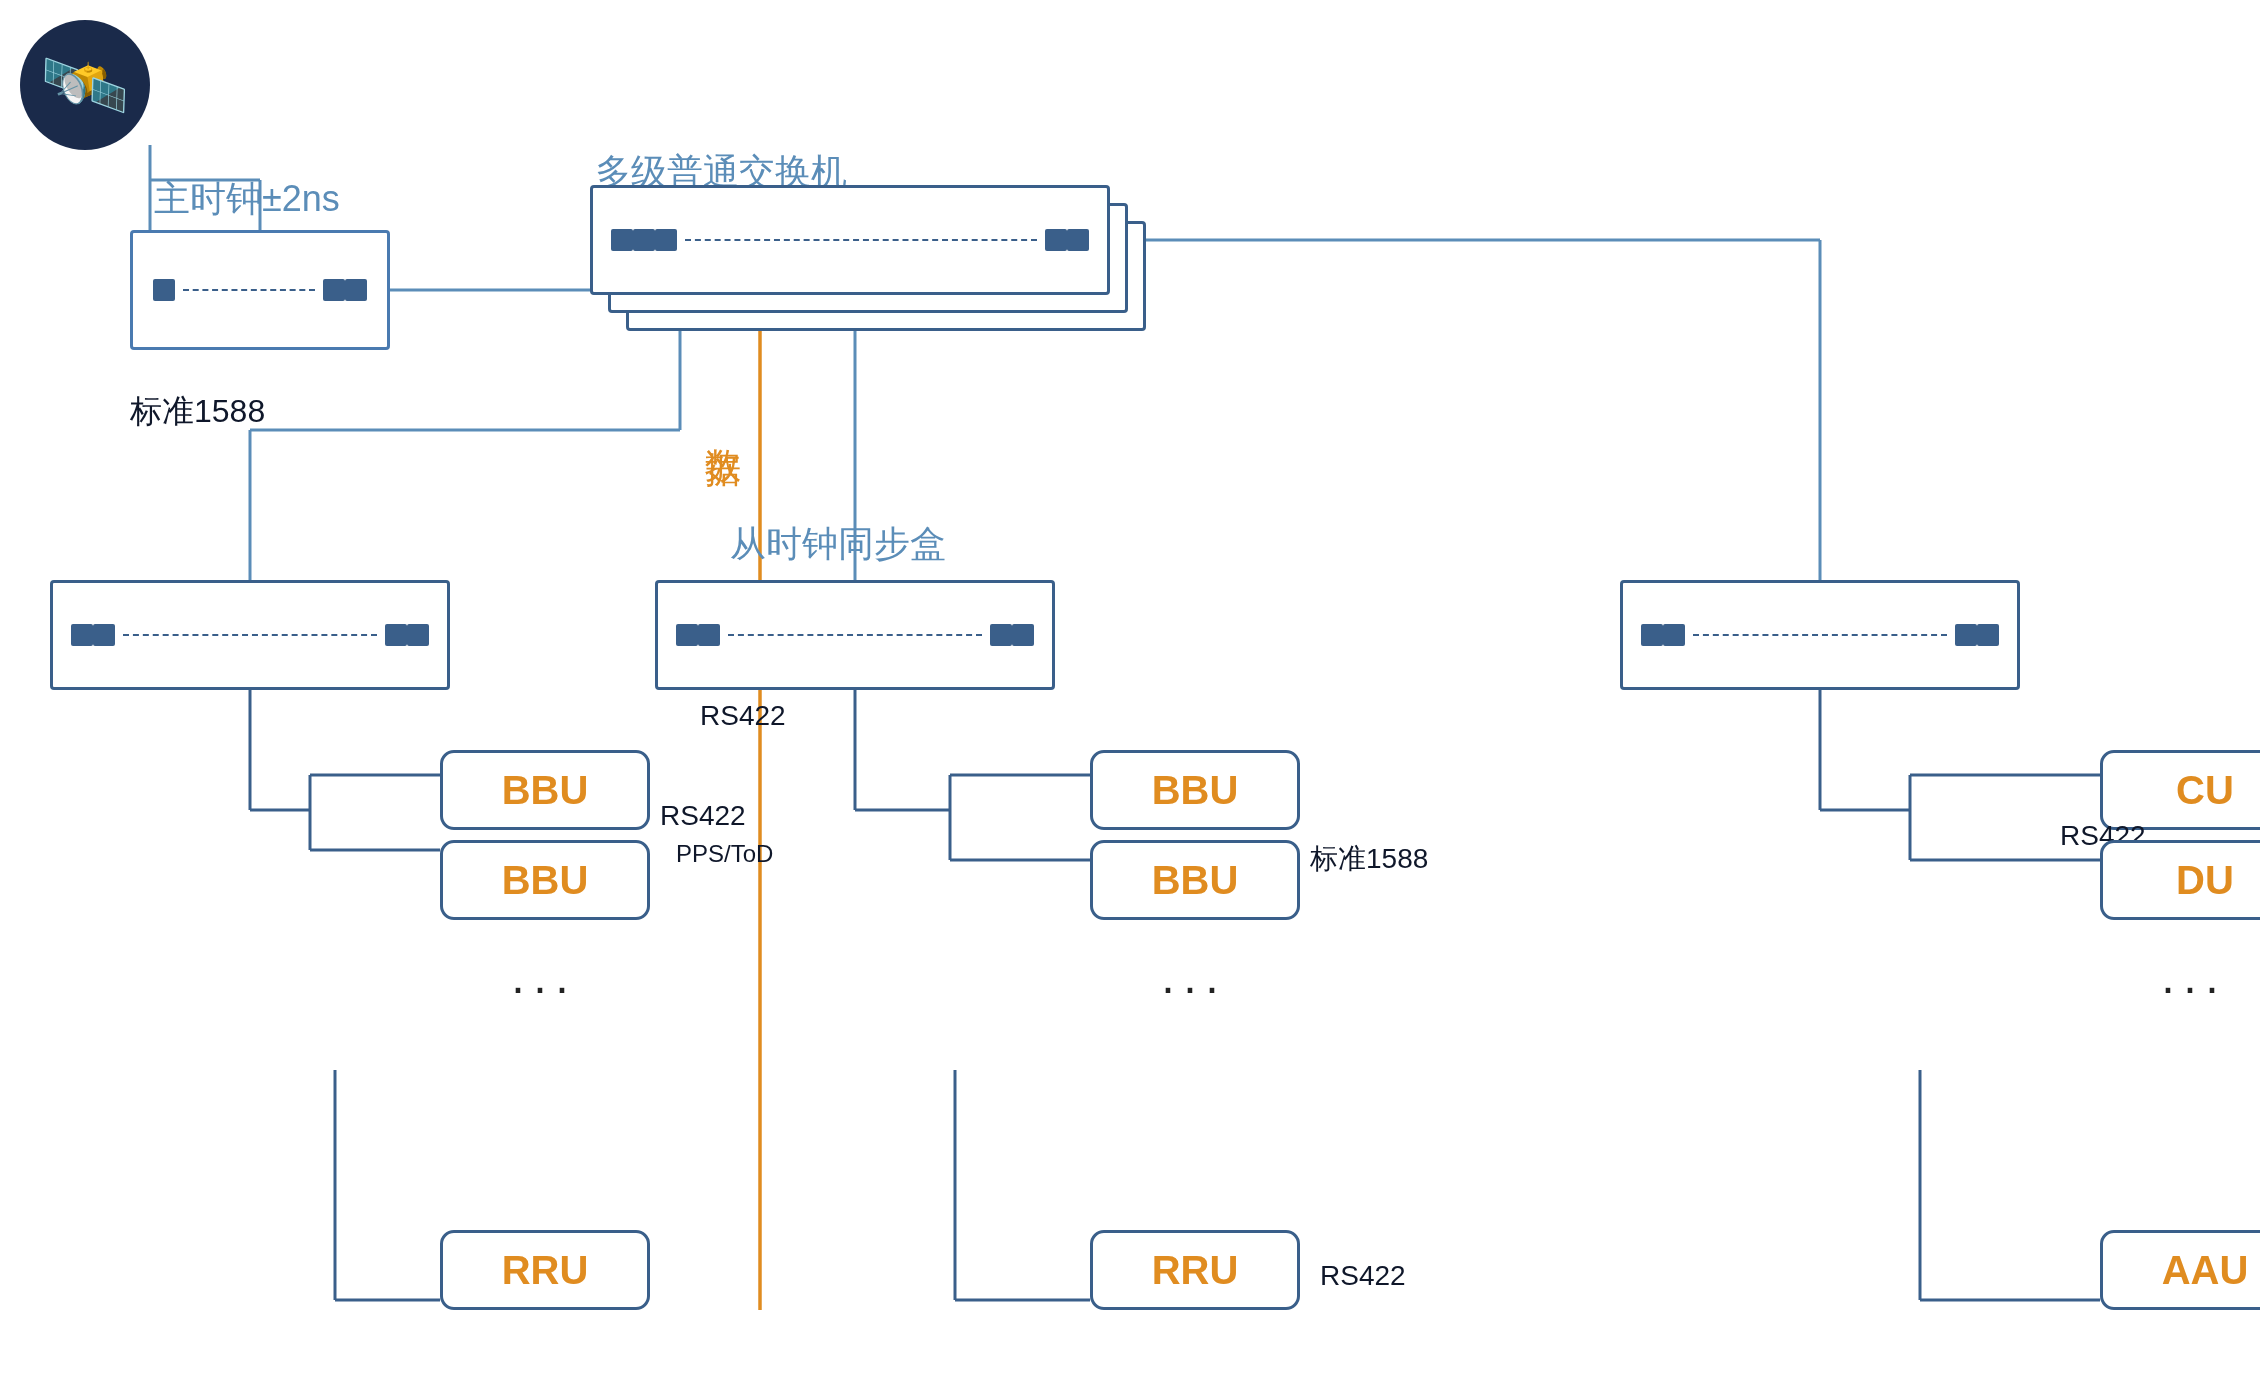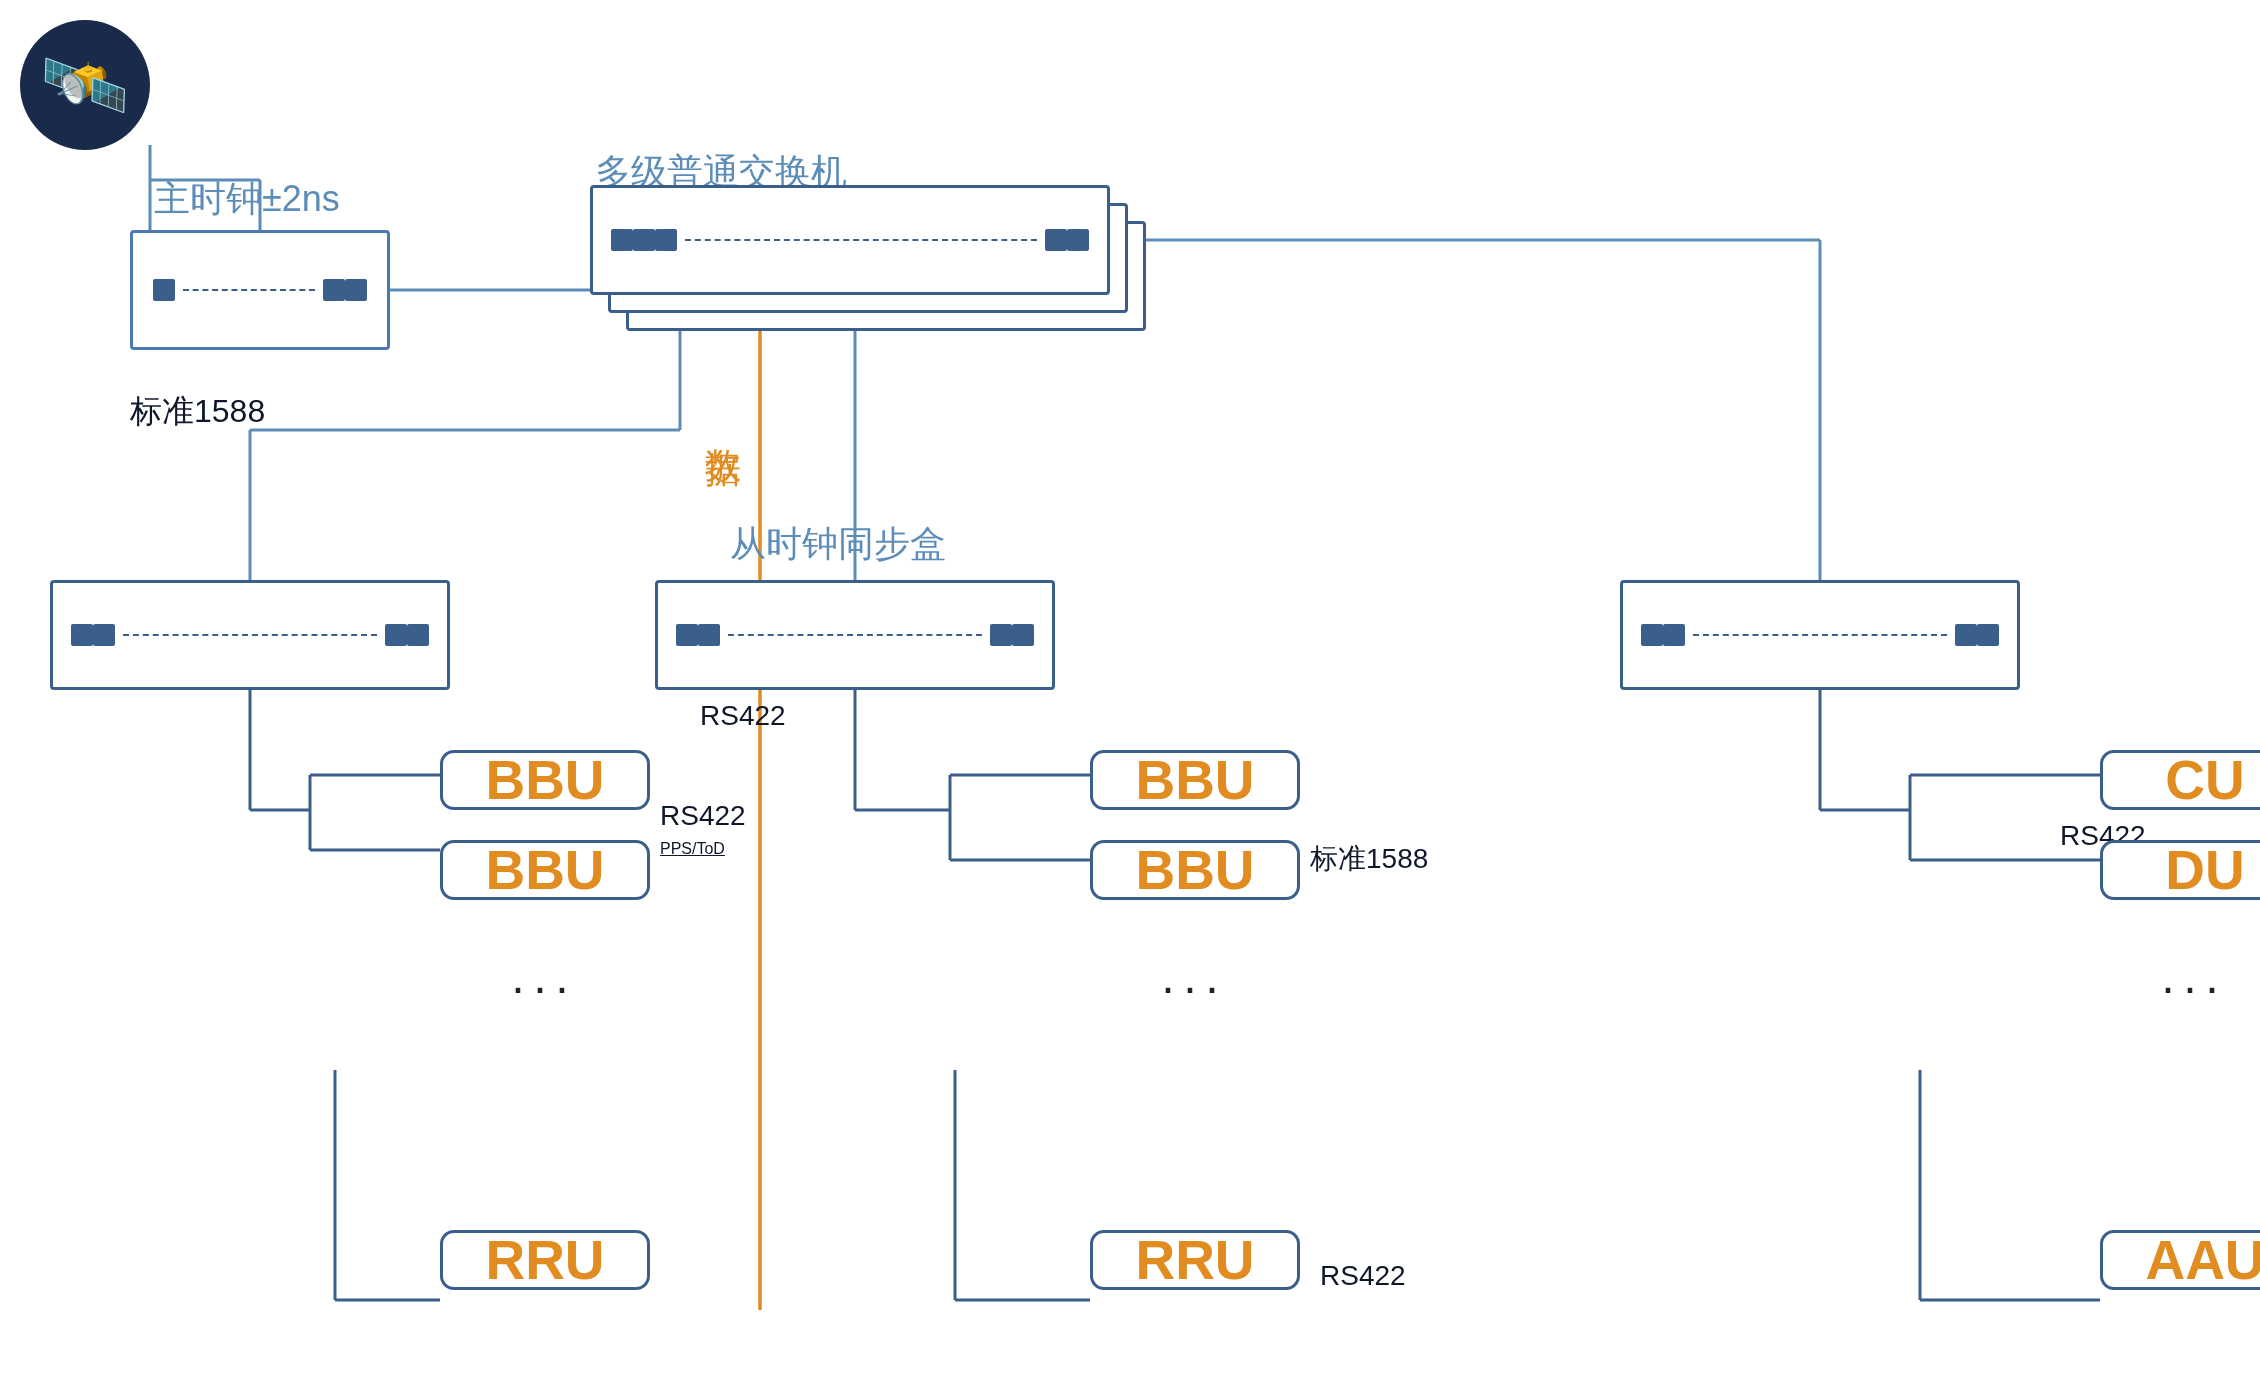--- a/index.html
+++ b/index.html
@@ -129,25 +129,25 @@
 
     
     .unit-box {
       position: absolute;
       border: 3px solid #3a5f8a;
       border-radius: 14px;
       background: #fff;
       display: flex;
       align-items: center;
       justify-content: center;
-      font-size: 55px;
+      font-size: 40px;
       font-weight: bold;
       color: #e08c20;
       width: 210px;
-      height: 60px;
+      height: 80px;
     }
 
     .dots-label {
       position: absolute;
       font-size: 48px;
       color: #222;
       letter-spacing: 6px;
     }
 
     
@@ -282,21 +282,21 @@
     <div class="dashed-inner"></div>
     <span class="port-dot"></span>
     <span class="port-dot"></span>
   </div>
 
   <div class="unit-box" style="top:750px; left:440px;">
     <span>BBU</span>
   </div>
 
   <div class="label-black" style="top:800px; left:660px; font-size:28px;">RS422</div>
-  <div class="label-black" style="top:840px; left:660px; font-size:16px;text-decoration:underline;">PPS/ToD</div>
+  <div class="label-black" style="top:840px; left:676px; font-size:24px;">PPS/ToD</div>
 
   <div class="unit-box" style="top:840px; left:440px;">
     <span>BBU</span>
   </div>
 
   <div class="dots-label" style="top:960px; left:510px;">···</div>
 
   <div class="unit-box" style="top:1230px; left:440px;">
     <span>RRU</span>
   </div>

